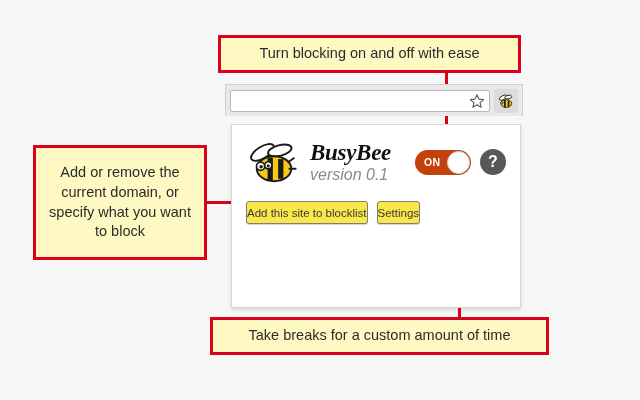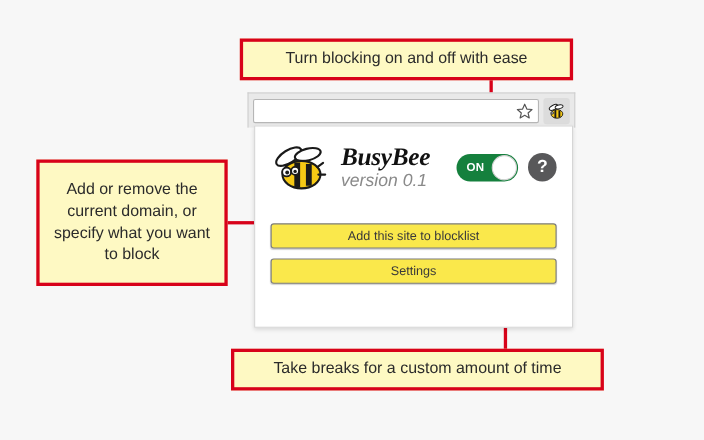--- a/index.html
+++ b/index.html
@@ -117,21 +117,21 @@
     border-radius: 3px;
     display: flex;
     align-items: center;
     justify-content: center;
   }
 
   
   .popup {
     position: absolute;
     left: 231px;
-    top: 114px;
+    top: 124px;
     width: 290px;
     height: 184px;
     background: #ffffff;
     border: 1px solid #d6d6d6;
     box-sizing: border-box;
     box-shadow: 0 2px 4px rgba(0,0,0,0.13);
     padding: 10px 14px;
   }
   .popup-header {
     display: flex;
@@ -160,21 +160,21 @@
     font-size: 16px;
     color: #8a8a8a;
     margin-top: 3px;
     line-height: 1;
     font-style: italic;
   }
   .toggle {
     width: 56px;
     height: 25px;
     border-radius: 13px;
-    background: #15803d;
+    background: #c2410c;
     position: relative;
     flex: 0 0 auto;
     margin-right: 9px;
   }
   .toggle-label {
     position: absolute;
     left: 9px;
     top: 50%;
     transform: translateY(-50%);
     color: #ffffff;
@@ -200,23 +200,23 @@
     background: #58585a;
     color: #ffffff;
     font-size: 16px;
     font-weight: bold;
     display: flex;
     align-items: center;
     justify-content: center;
     flex: 0 0 auto;
   }
   .actions {
-    margin-top: 24px;
-    display: flex;
-    flex-direction: column;
+    margin-top: 12px;
+    display: flex;
+    flex-direction: row;
     gap: 9px;
   }
   .action-btn {
     height: 23px;
     background: #fae84b;
     border: 1px solid #7d7d7d;
     border-radius: 3px;
     box-sizing: border-box;
     display: flex;
     align-items: center;

